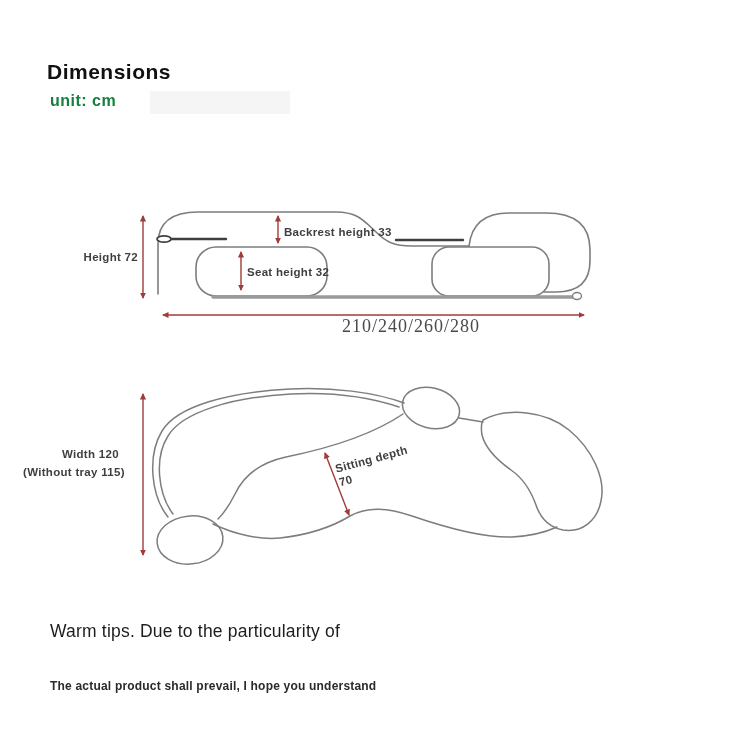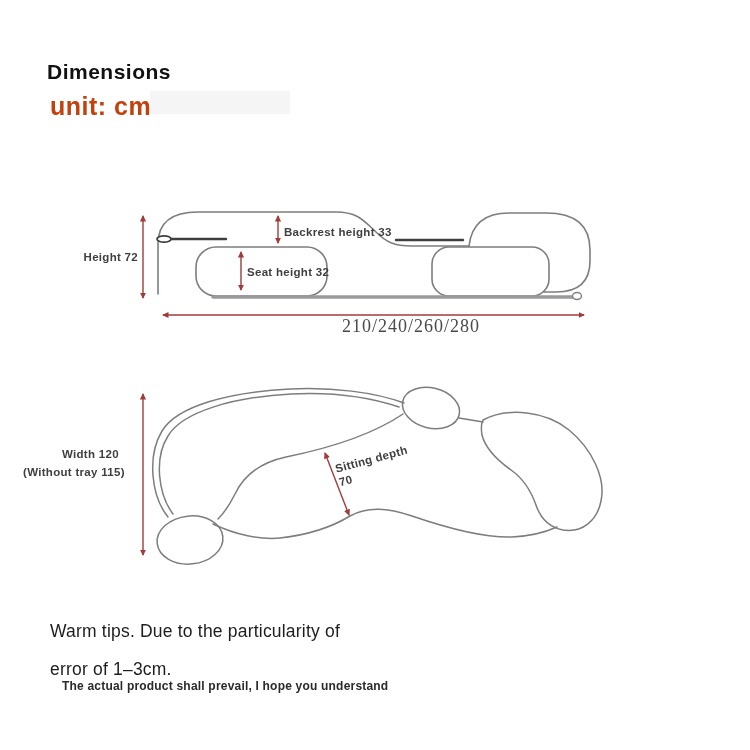--- a/index.html
+++ b/index.html
@@ -2,21 +2,21 @@
 <html><head>
 <meta charset="utf-8">
 <style>
   html,body { margin:0; padding:0; background:#fff; }
   #screen {
     position:relative; width:750px; height:750px; background:#ffffff;
     font-family:"Liberation Sans","DejaVu Sans",sans-serif; overflow:hidden;
   }
   .abs { position:absolute; }
   .title { font-size:21px; font-weight:700; color:#111; letter-spacing:0.5px; }
-  .unit  { font-size:25px; font-weight:700; color:#c2410c; letter-spacing:0.5px; }
+  .unit  { font-size:16px; font-weight:700; color:#15803d; letter-spacing:0.5px; }
   .dim-label { font-size:11.5px; font-weight:700; color:#3f3f3f; letter-spacing:0.3px; white-space:nowrap; }
   .len-label { font-family:"Liberation Serif","DejaVu Serif",serif; font-size:18px; color:#4a4a4a; letter-spacing:1px; text-align:right; }
   .rot-label { transform:rotate(-15deg); transform-origin:0 0; line-height:1.2; }
   .tips-line { font-size:17.5px; font-weight:400; color:#1d1d1d; letter-spacing:0.2px; line-height:19px; white-space:nowrap; }
   .tips-note { font-size:12px; font-weight:700; color:#2a2a2a; letter-spacing:0.2px; white-space:nowrap; }
   .faint-strip { background:#f5f5f5; }
   svg { display:block; }
 </style>
 </head>
 <body>
@@ -77,15 +77,14 @@
   <div class="abs len-label" style="left:270px; top:316px; width:210px;">210/240/260/280</div>
 
   <div class="abs dim-label" style="left:62px; top:448px;">Width 120</div>
   <div class="abs dim-label" style="left:23px; top:466px;">(Without tray 115)</div>
   <div class="abs dim-label rot-label" style="left:334px; top:463px;">
     <div>Sitting depth</div>
     <div>70</div>
   </div>
 
   <div class="abs tips-line" style="left:50px; top:622px;">Warm tips. Due to the particularity of</div>
-  <div class="abs tips-line" style="left:50px; top:660px;">error of 1–3cm.</div>
-  <div class="abs tips-note" style="left:62px; top:679px;">The actual product shall prevail, I hope you understand</div>
+  <div class="abs tips-note" style="left:50px; top:679px;">The actual product shall prevail, I hope you understand</div>
 </div>
 
 </body></html>

